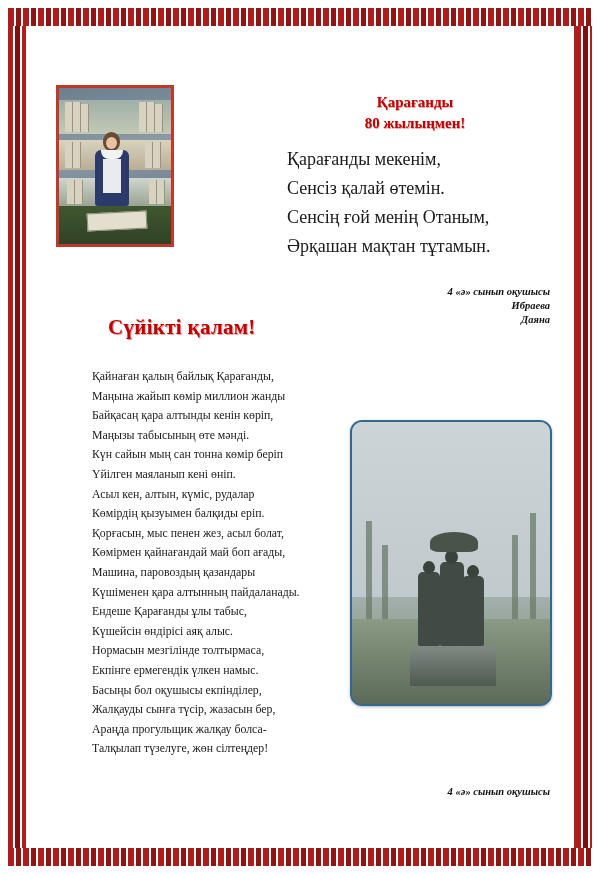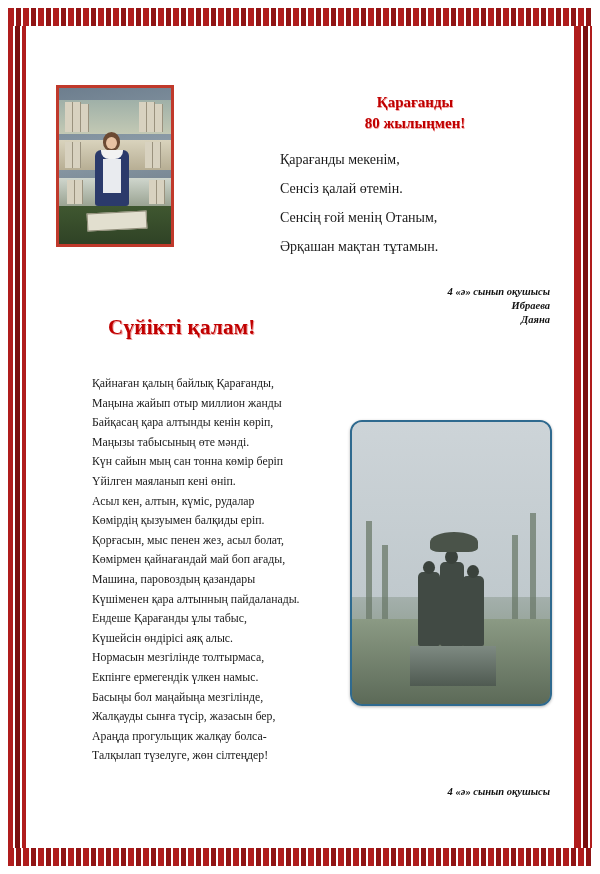--- a/index.html
+++ b/index.html
@@ -154,24 +154,24 @@
     font-weight: bold;
     font-size: 15px;
     line-height: 21px;
     color: #c00000;
     text-shadow: 0.6px 0.6px 0 #f3a3a3;
   }
 
   
   .poem1 {
     position: absolute;
-    left: 250px;
+    left: 257px;
     top: 115px;
     width: 270px;
-    font-size: 14px;
+    font-size: 18px;
     line-height: 29px;
     color: #1a1a1a;
   }
   .poem1 div { white-space: nowrap; }
 
   
   .author1 {
     position: absolute;
     left: 330px;
     top: 255px;
@@ -194,21 +194,21 @@
     font-size: 21px;
     color: #c00000;
     text-shadow: 1px 1px 0 #f0a0a0;
     letter-spacing: 0.3px;
   }
 
   
   .poem2 {
     position: absolute;
     left: 62px;
-    top: 344px;
+    top: 337px;
     width: 300px;
     font-size: 11.8px;
     line-height: 19.6px;
     color: #1a1a1a;
   }
   .poem2 div { white-space: nowrap; }
 
   
   .photo-right {
     position: absolute;
@@ -335,36 +335,36 @@
   <div class="author1">
     <div>4 «ә» сынып оқушысы</div>
     <div>Ибраева</div>
     <div>Даяна</div>
   </div>
 
   <div class="title-suyikti">Сүйікті қалам!</div>
 
   <div class="poem2">
     <div>Қайнаған қалың байлық Қарағанды,</div>
-    <div>Маңына жайып отыр миллион жанды</div>
+    <div>Маңына жайып көмір миллион жанды</div>
     <div>Байқасаң қара алтынды кенін көріп,</div>
     <div>Маңызы табысының өте мәнді.</div>
     <div>Күн сайын мың сан тонна көмір беріп</div>
     <div>Үйілген маяланып кені өніп.</div>
     <div>Асыл кен, алтын, күміс, рудалар</div>
     <div>Көмірдің қызуымен балқиды еріп.</div>
     <div>Қорғасын, мыс пенен жез, асыл болат,</div>
     <div>Көмірмен қайнағандай май боп ағады,</div>
     <div>Машина, паровоздың қазандары</div>
     <div>Күшіменен қара алтынның пайдаланады.</div>
     <div>Ендеше Қарағанды ұлы табыс,</div>
     <div>Күшейсін өндірісі аяқ алыс.</div>
     <div>Нормасын мезгілінде толтырмаса,</div>
     <div>Екпінге ермегендік үлкен намыс.</div>
-    <div>Басыңы бол маңайыңа мезгілінде,</div>
+    <div>Басыңы бол оқушысы екпінділер,</div>
     <div>Жалқауды сынға түсір, жазасын бер,</div>
     <div>Араңда прогульщик жалқау болса-</div>
     <div>Талқылап түзелуге, жөн сілтеңдер!</div>
   </div>
 
   <div class="photo-right">
     <div class="sky"></div>
     <div class="tree" style="left: 14px; height: 110px;"></div>
     <div class="tree" style="left: 30px; height: 86px;"></div>
     <div class="tree" style="left: 160px; height: 96px;"></div>

